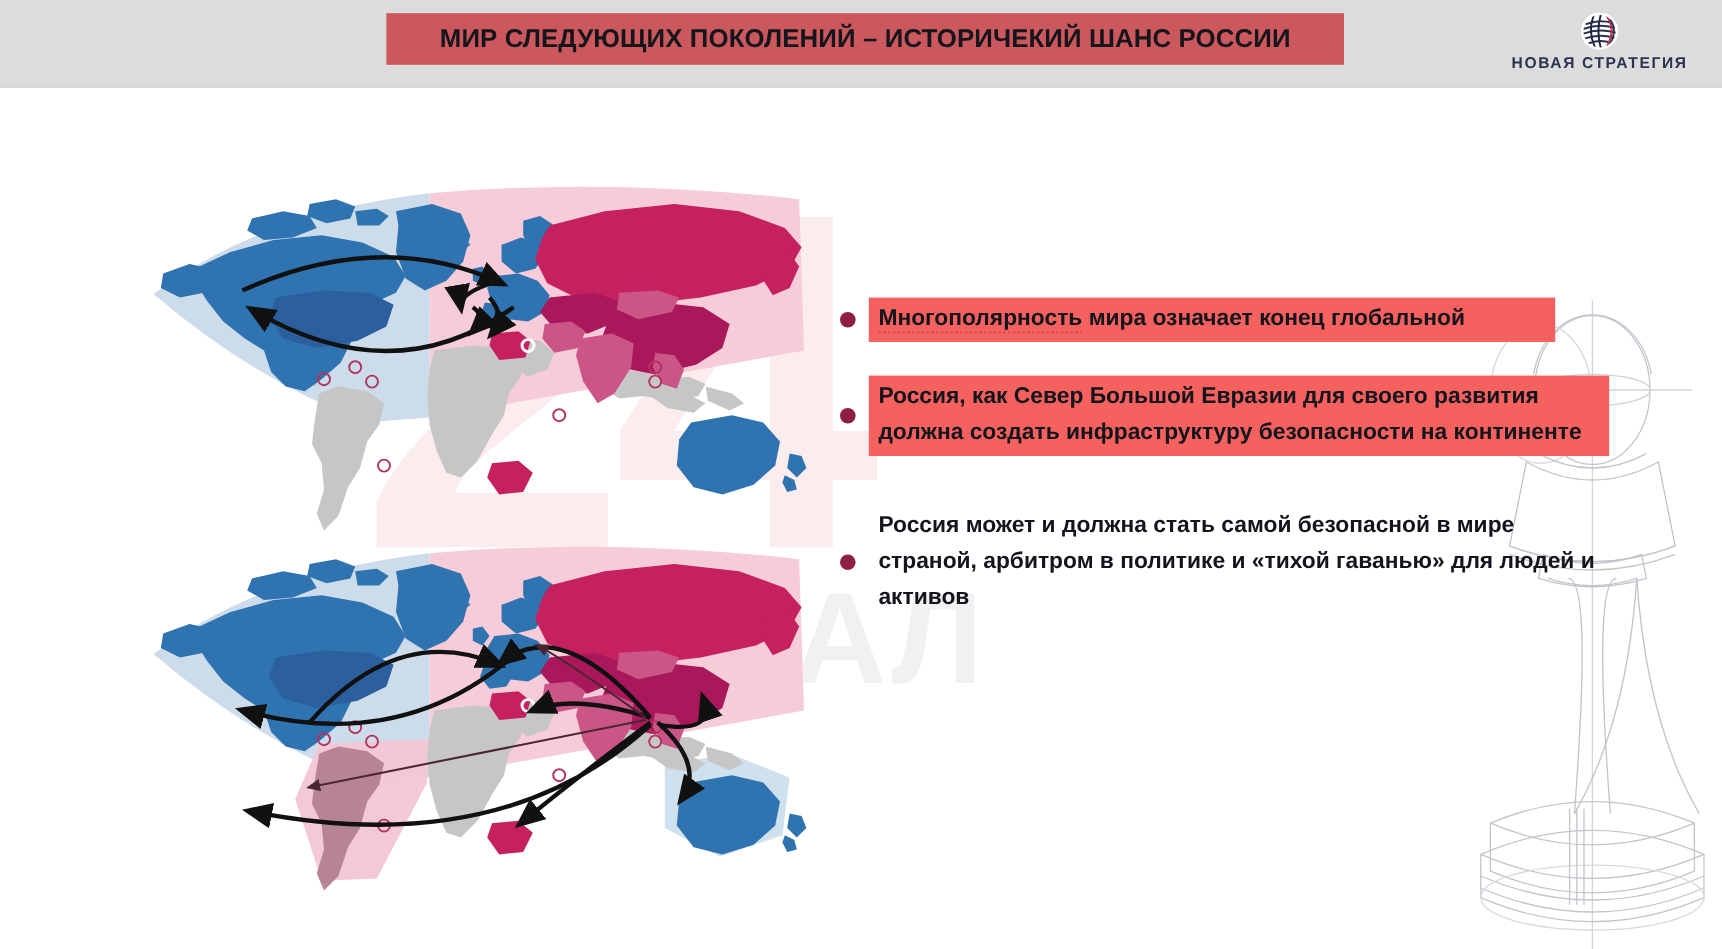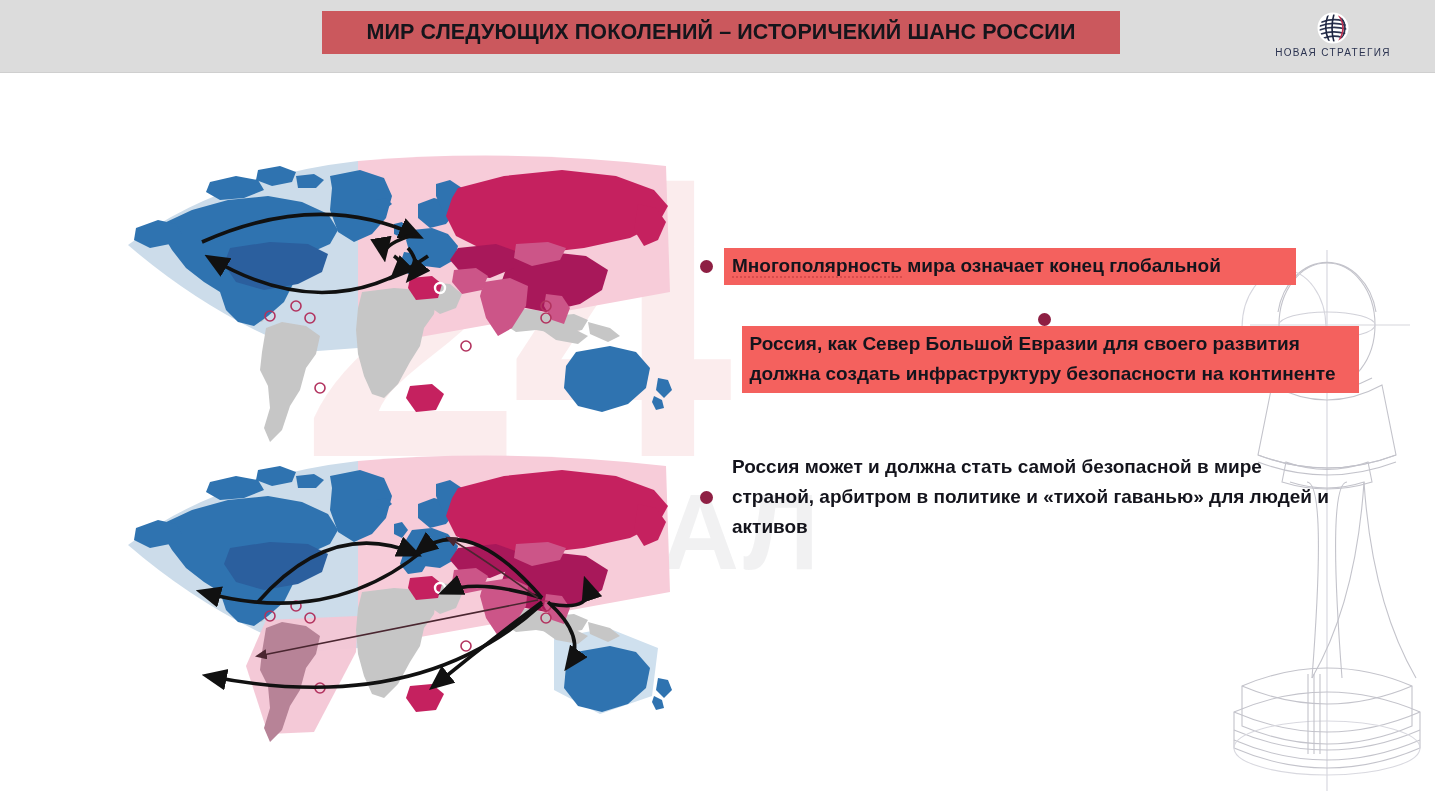--- a/index.html
+++ b/index.html
@@ -29,21 +29,21 @@
     font-size:21.5px;font-weight:700;color:#15151b;
     letter-spacing:0.1px;white-space:nowrap;
     font-family:"Liberation Sans","DejaVu Sans",sans-serif;
   }
   .logo-wrap{
     position:absolute;left:1258px;top:4px;width:150px;height:62px;
     display:flex;flex-direction:column;align-items:center;justify-content:center;
   }
   .logo-mark{width:32px;height:32px;display:block;}
   .logo-text{
-    margin-top:3px;font-size:10px;font-weight:400;color:#2b3350;
+    margin-top:3px;font-size:13px;font-weight:700;color:#2b3350;
     letter-spacing:1.35px;white-space:nowrap;
   }
 
   
   .watermark{
     position:absolute;left:0;top:0;width:1435px;height:791px;
     z-index:1;pointer-events:none;
   }
   .wm-24{
     position:absolute;left:300px;top:150px;
@@ -81,21 +81,21 @@
     font-size:19px;font-weight:700;line-height:30px;
     color:#14141c;padding:3px 8px 4px 8px;
     font-family:"Liberation Sans","DejaVu Sans",sans-serif;
   }
   .btext.hl{background:#f4615e;}
   .btext.plain{background:transparent;}
   #bullet-1 .btext{width:556px;}
   #bullet-2 .btext{width:601px;}
   #bullet-3 .btext{width:601px;}
   #bullet-1{margin-bottom:28px;}
-  #bullet-2{margin-bottom:56px;flex-direction:column;}
+  #bullet-2{margin-bottom:40px;}
 
   .spell{
     border-bottom:2px dotted #d94c4c;
     padding-bottom:0px;
   }
 </style>
 </head>
 <body>
 
 <div class="slide">

